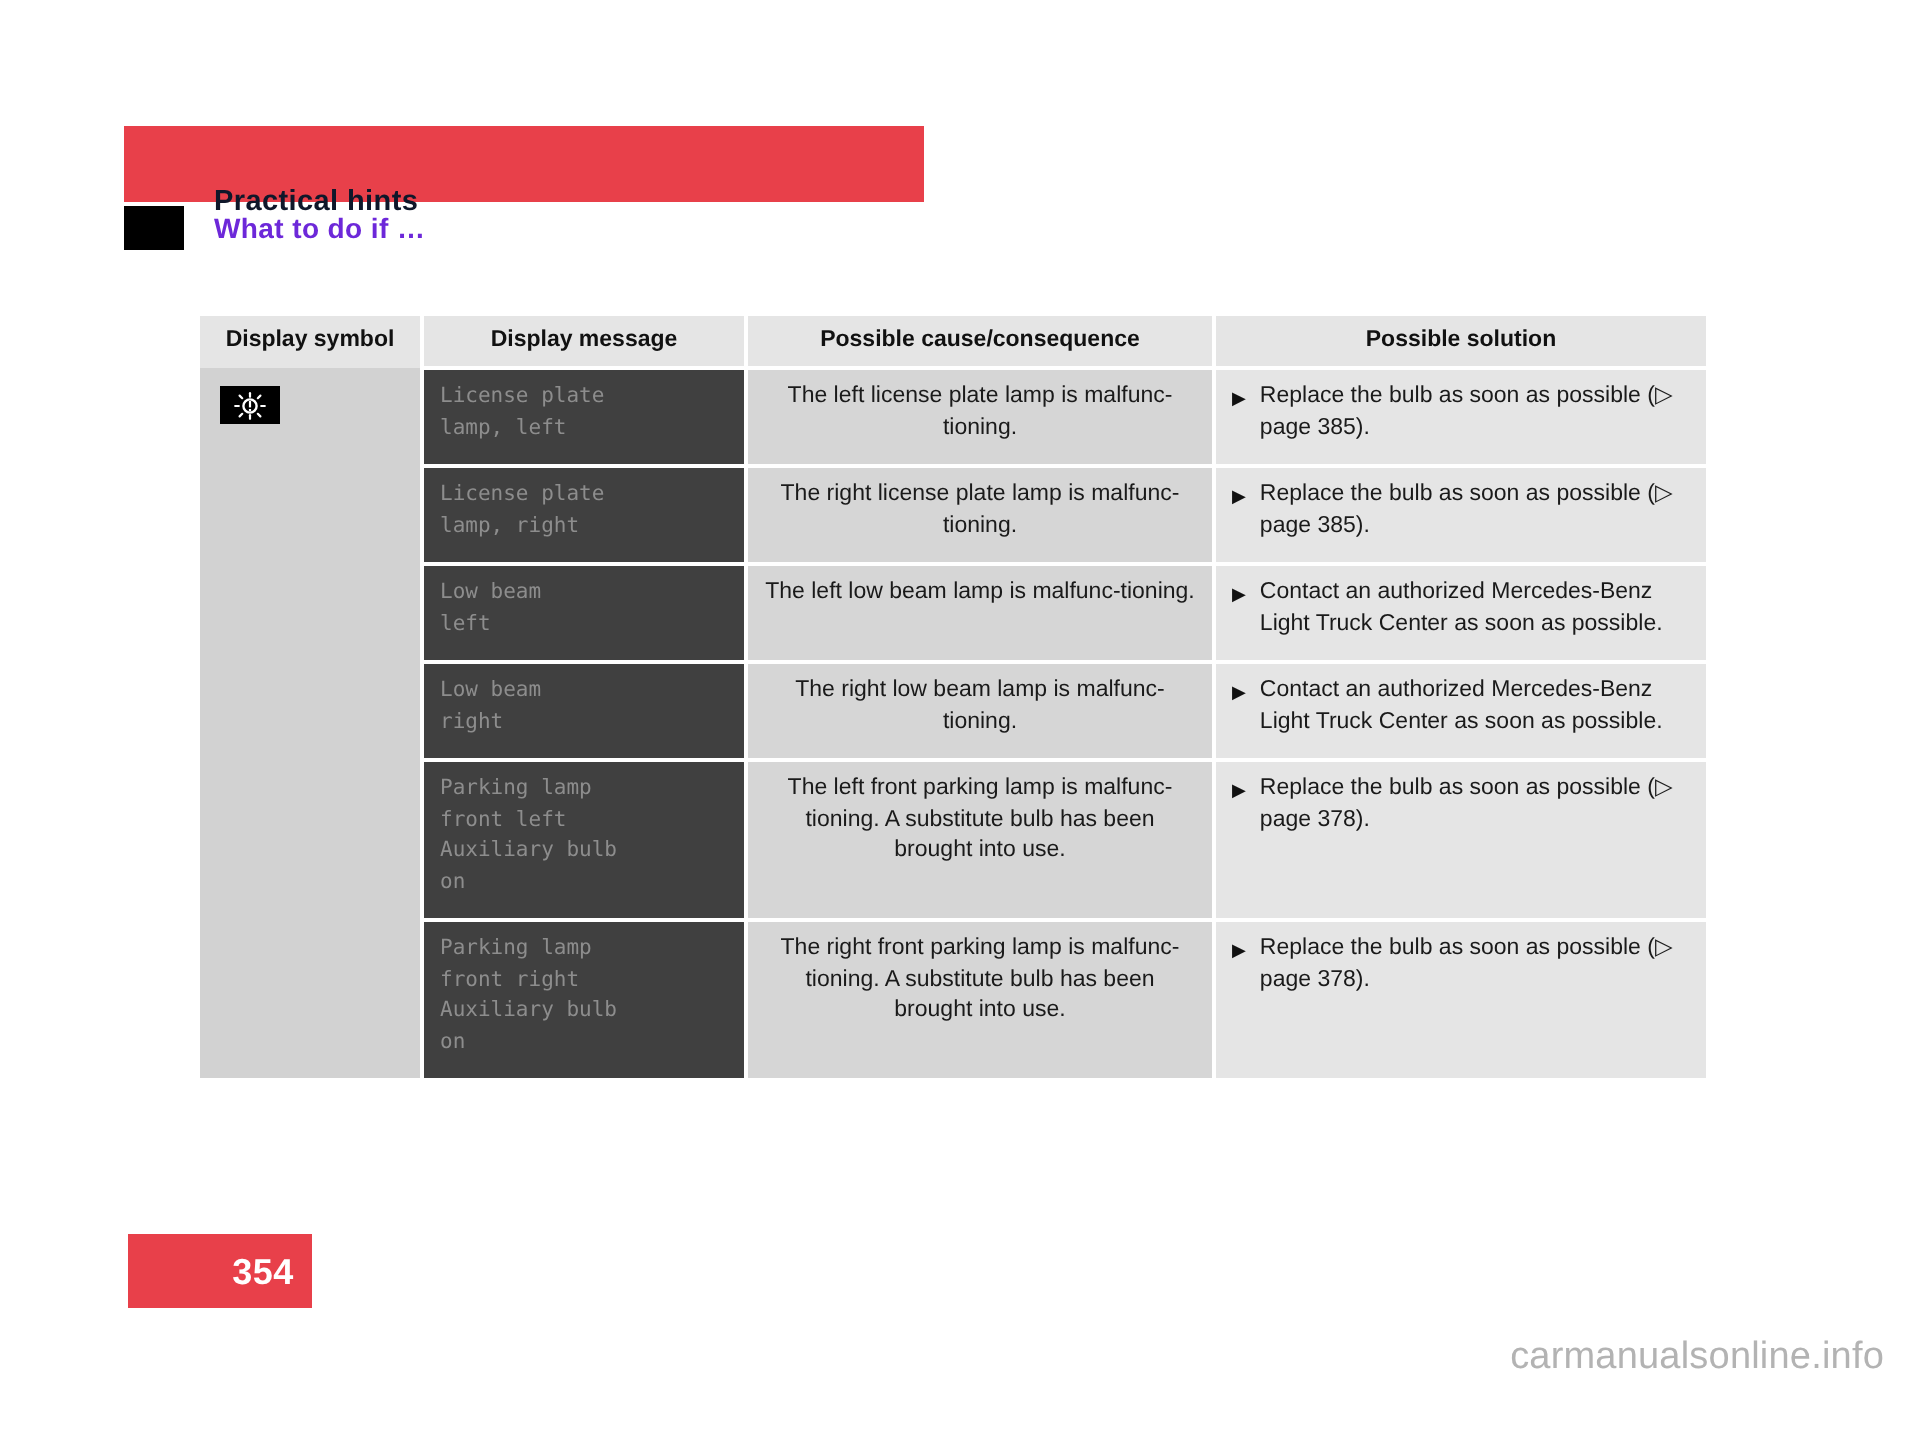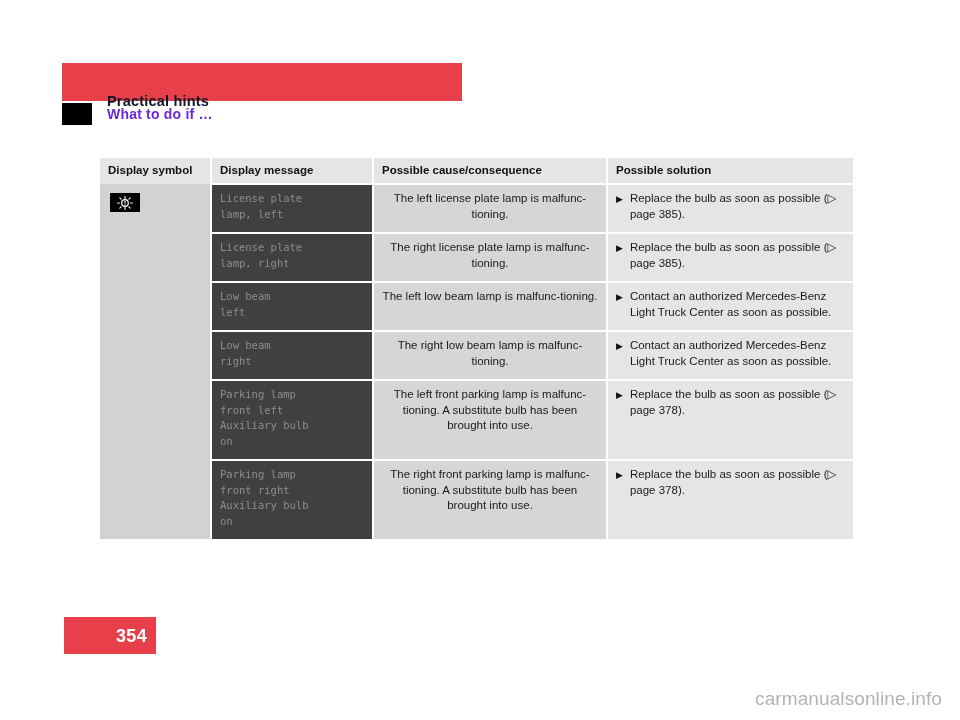--- a/index.html
+++ b/index.html
@@ -73,21 +73,21 @@
   #hint-table col.c1 { width: 111px; }
   #hint-table col.c2 { width: 162px; }
   #hint-table col.c3 { width: 234px; }
   #hint-table col.c4 { width: 246px; }
 
   #hint-table th {
     background: #e5e5e5;
     font-size: 11.5px;
     font-weight: bold;
     color: #111111;
-    text-align: left;
+    text-align: center;
     padding: 6px 8px 7px 8px;
     vertical-align: top;
     border-right: 2px solid #ffffff;
     white-space: nowrap;
   }
   #hint-table th:last-child { border-right: none; }
 
   #hint-table td {
     vertical-align: top;
     padding: 6px 8px 10px 8px;
@@ -162,21 +162,21 @@
     font-size: 18px;
     font-weight: bold;
     color: #ffffff;
     letter-spacing: 0.3px;
   }
 
   #watermark {
     position: absolute;
     left: 0;
     right: 18px;
-    top: 688px;
+    top: 668px;
     text-align: right;
     font-size: 19px;
     color: #b3b3b3;
     letter-spacing: 0.1px;
   }
 </style>
 </head>
 <body>
 
 <div id="chapter-bar">

